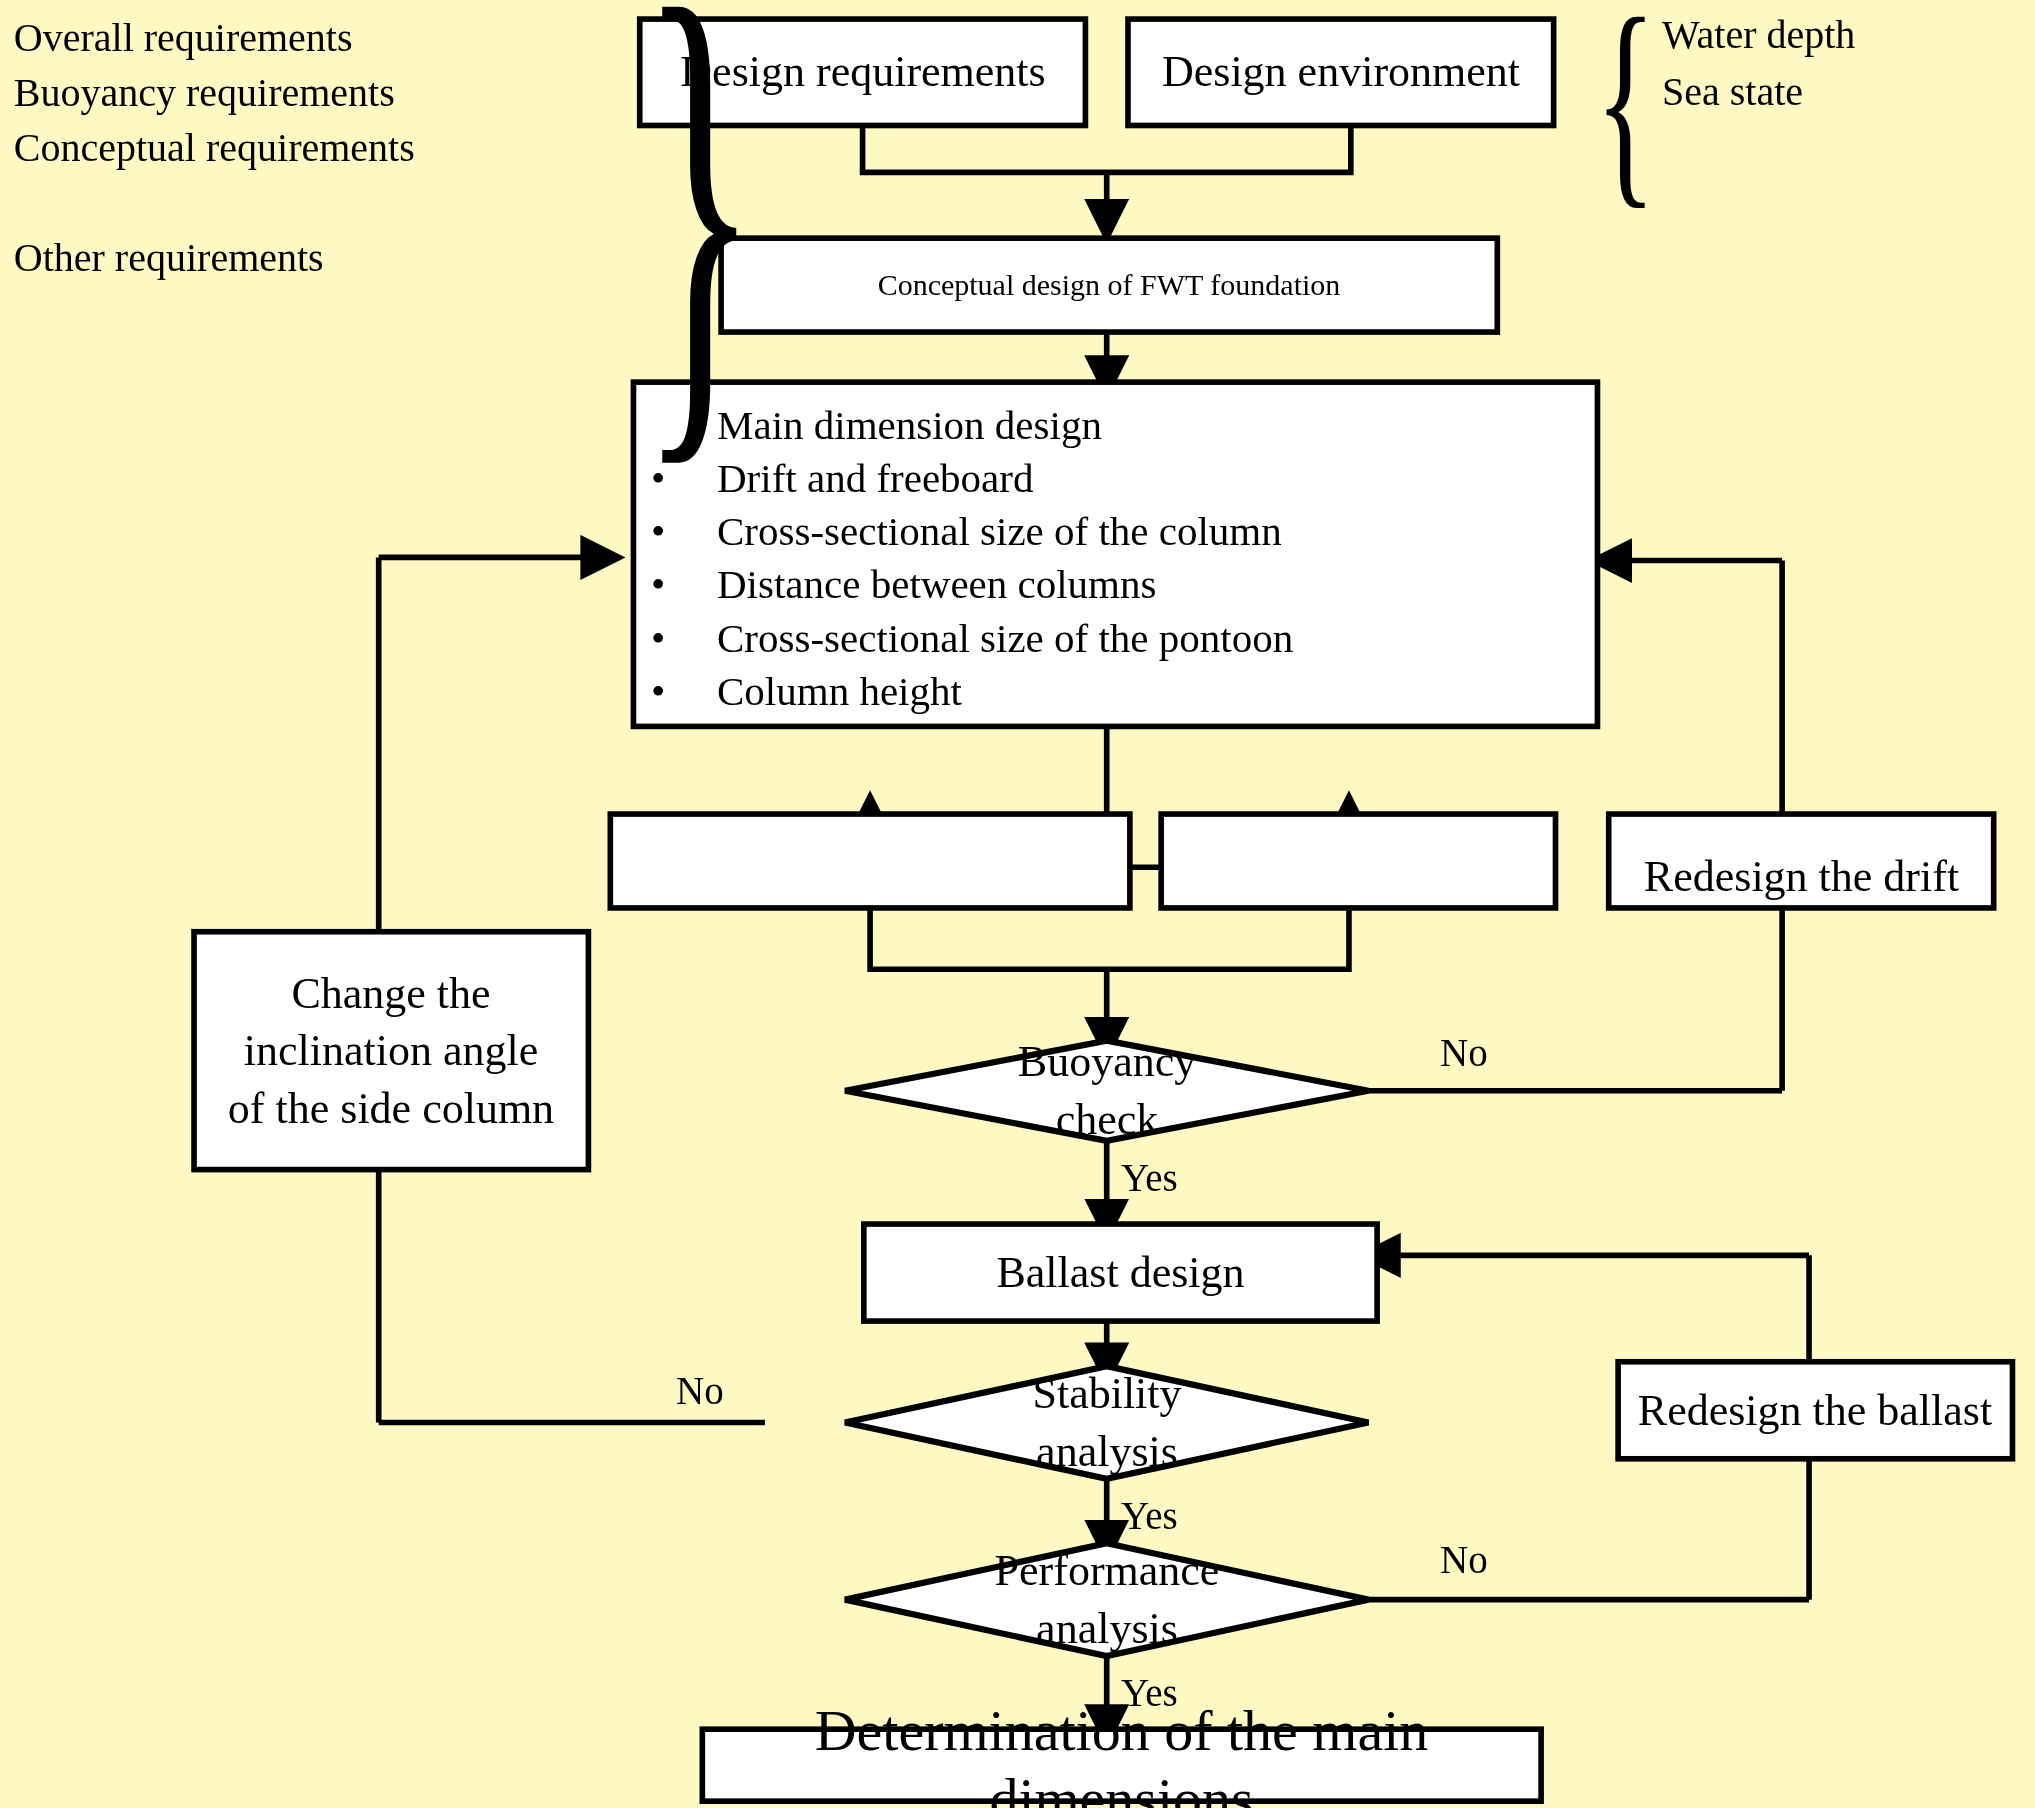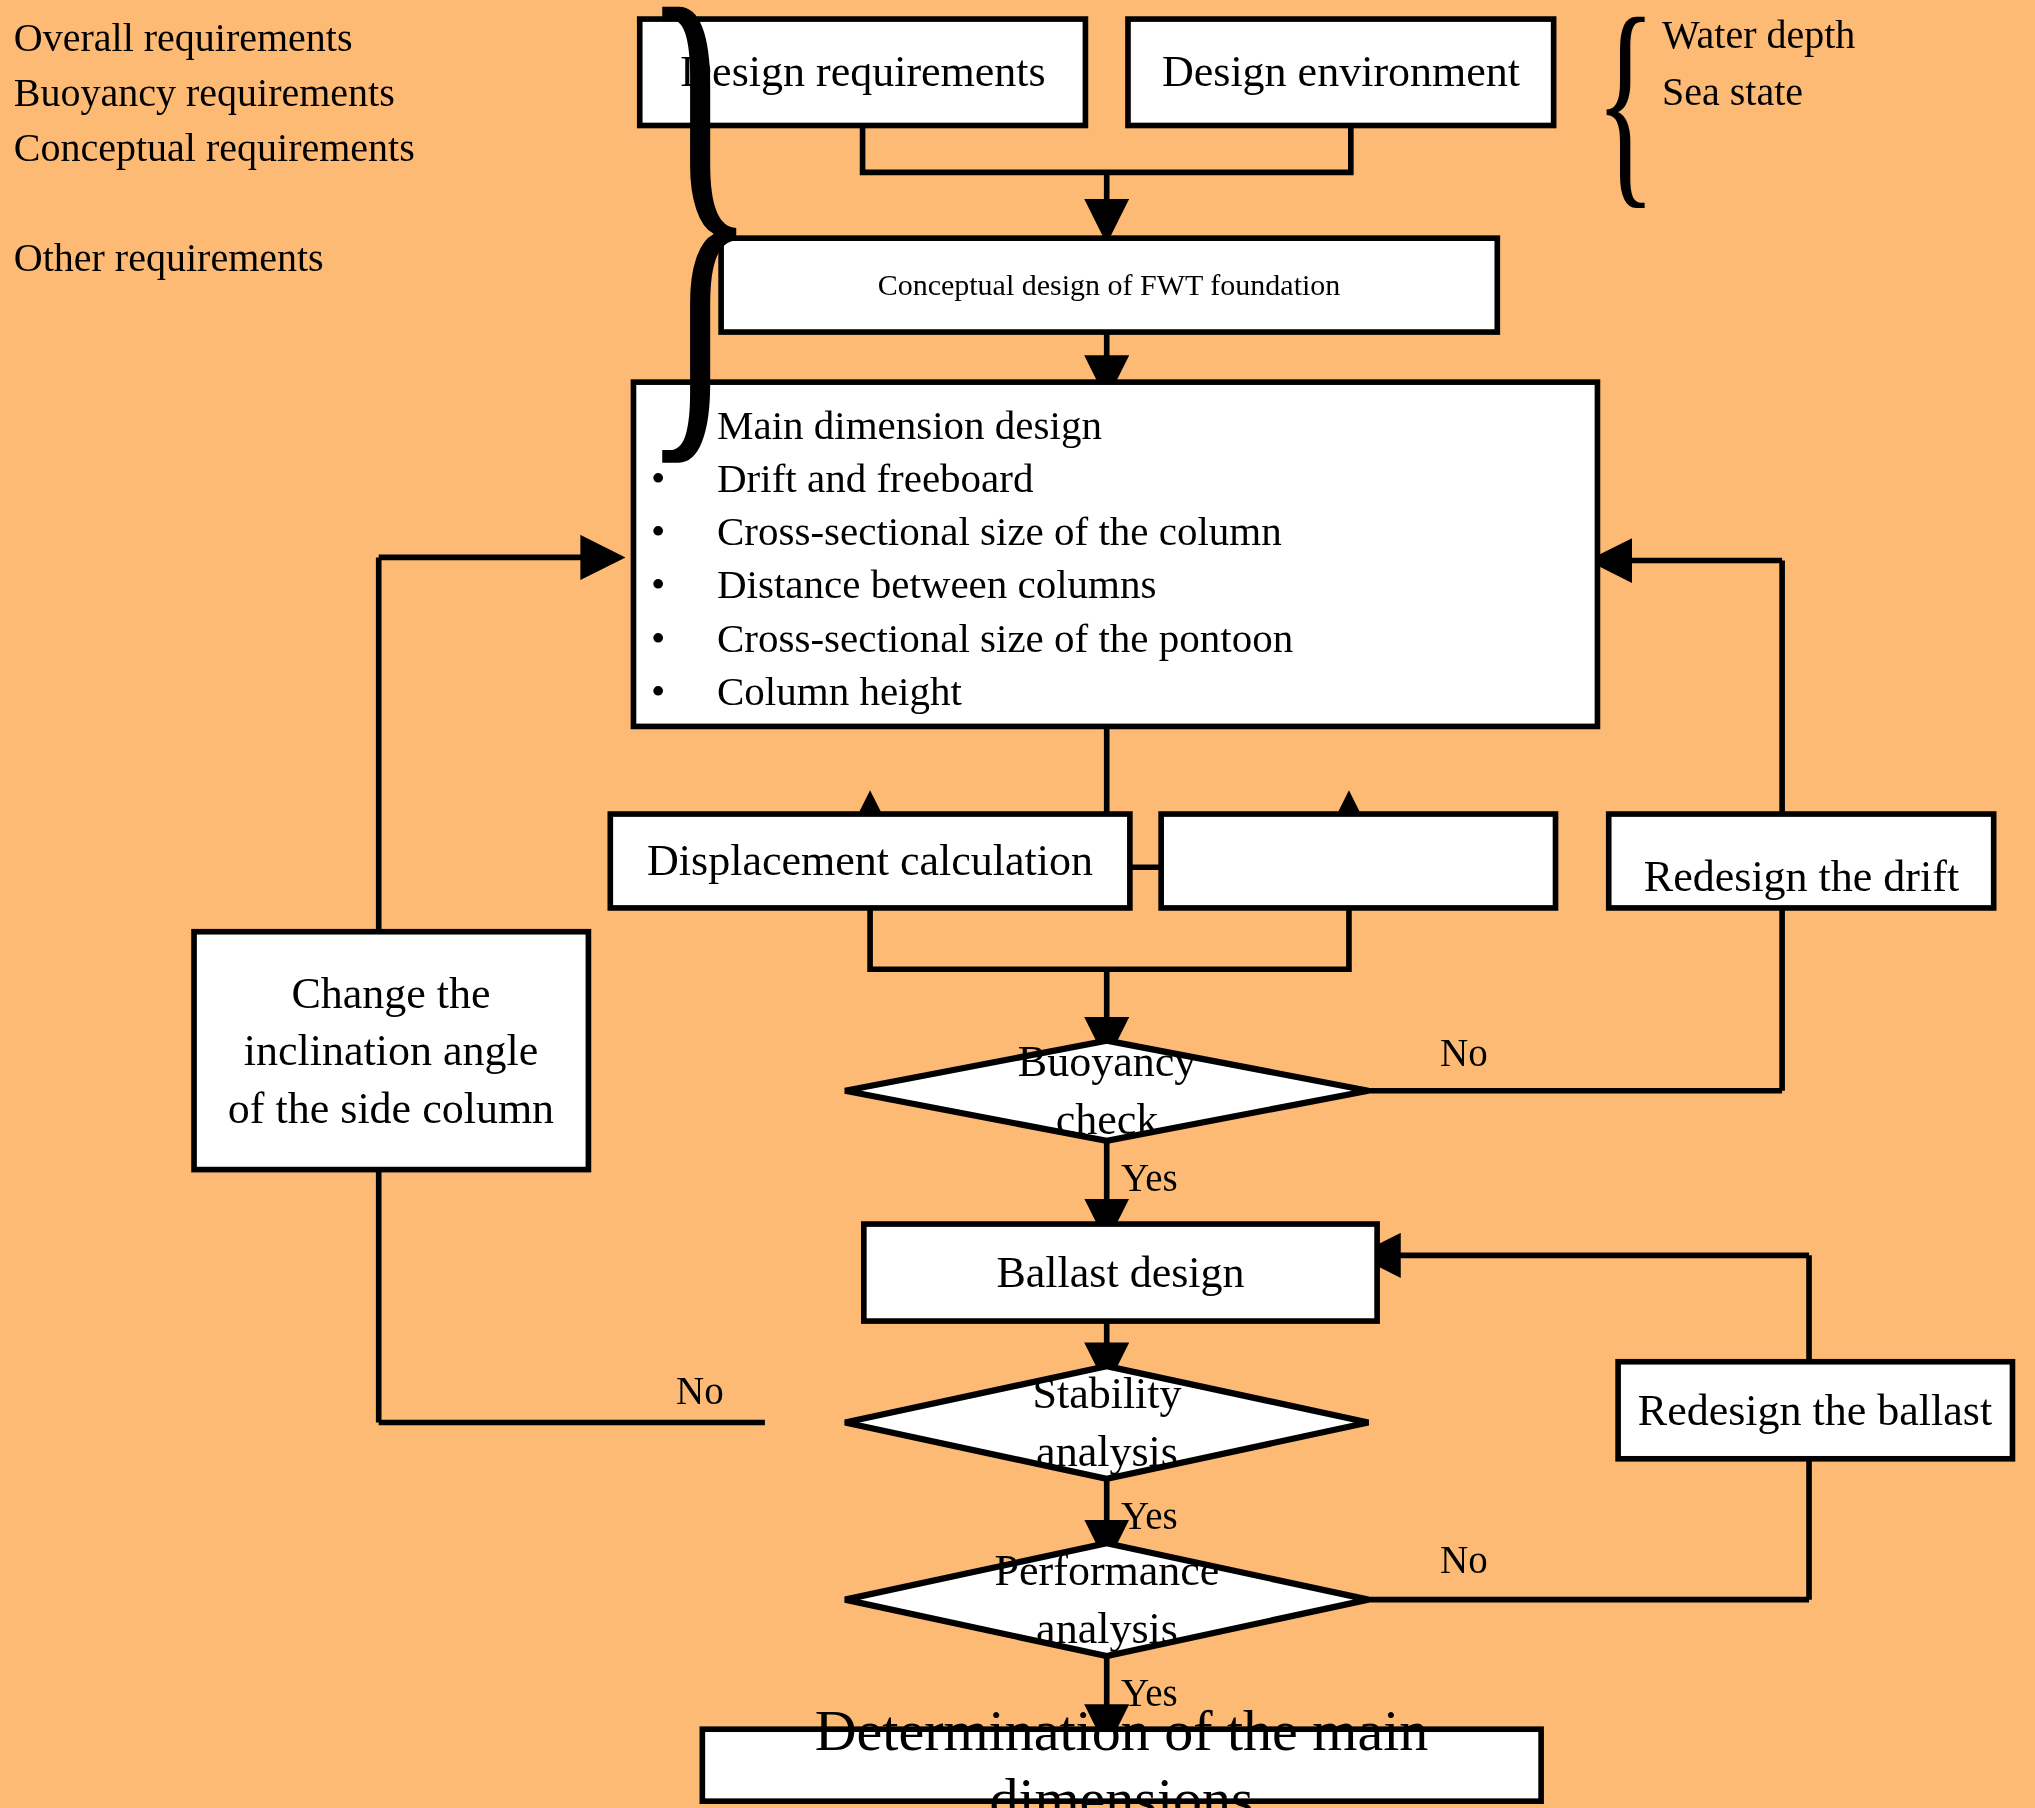--- a/index.html
+++ b/index.html
@@ -4,21 +4,21 @@
 <style>
   html,body{margin:0;padding:0;background:#ffffff;}
   body{
     font-family:"Liberation Serif","DejaVu Serif",serif;
     color:#000000;
   }
   #stage{
     position:relative;
     width:2035px;
     height:1809px;
-    background:#fdba74;
+    background:#fef9c3;
     overflow:hidden;
   }
   svg.layer{
     position:absolute;
     top:0;left:0;
     width:2035px;
     height:1809px;
   }
   .edge{
     fill:none;
@@ -201,21 +201,20 @@
   </div>
   <div class="mdbullet" style="left:651px; top:614px;">
     <span class="dot">•</span>
     <span class="txt">Cross-sectional size of the pontoon</span>
   </div>
   <div class="mdbullet" style="left:651px; top:667px;">
     <span class="dot">•</span>
     <span class="txt">Column height</span>
   </div>
 
-  <div class="lbl boxlabel" style="left:610px; top:814px; width:520px; height:94px;">Displacement calculation</div>
 
 
   <div class="lbl boxlabel" style="left:1609px; top:830px; width:385px; height:94px;">Redesign the drift</div>
 
   <div class="lbl boxlabel" style="left:194px; top:932px; width:394px; height:238px; line-height:1.30;">Change the
 inclination angle
 of the side column</div>
 
   <div class="lbl boxlabel" style="left:982px; top:1036px; width:250px; height:110px; line-height:1.32;">Buoyancy
 check</div>

